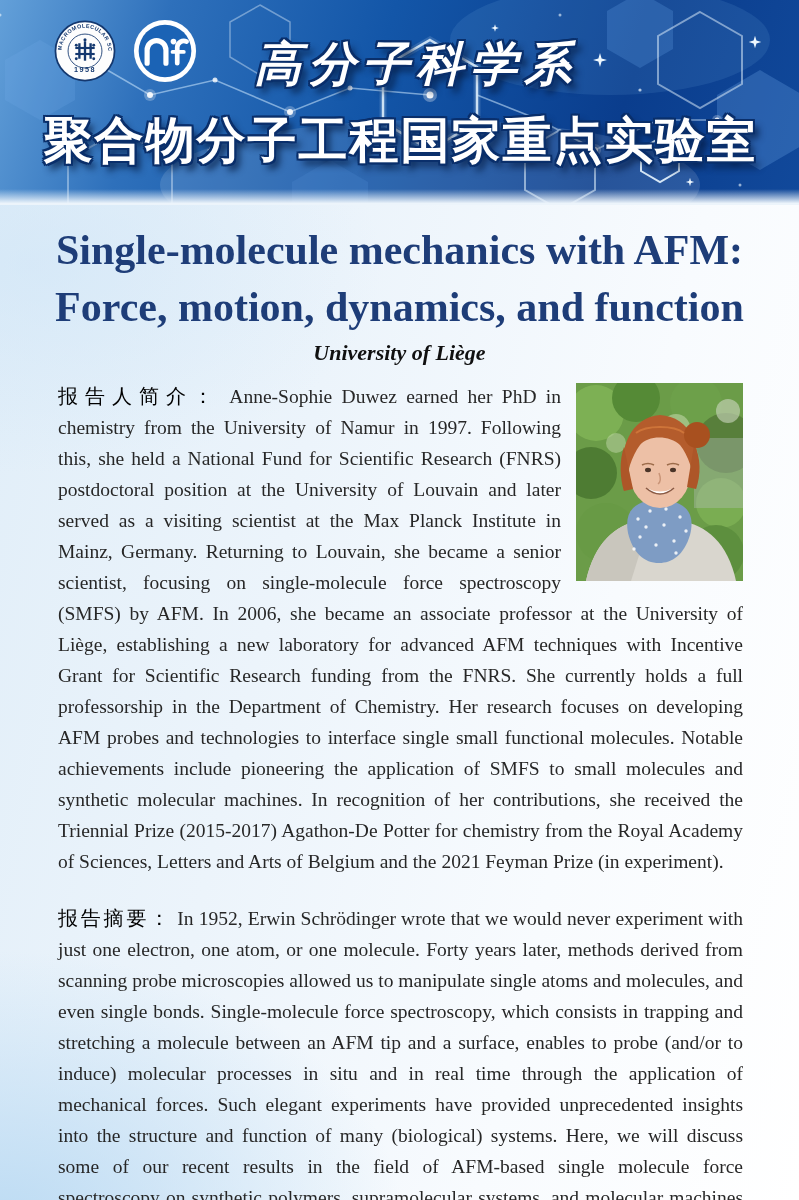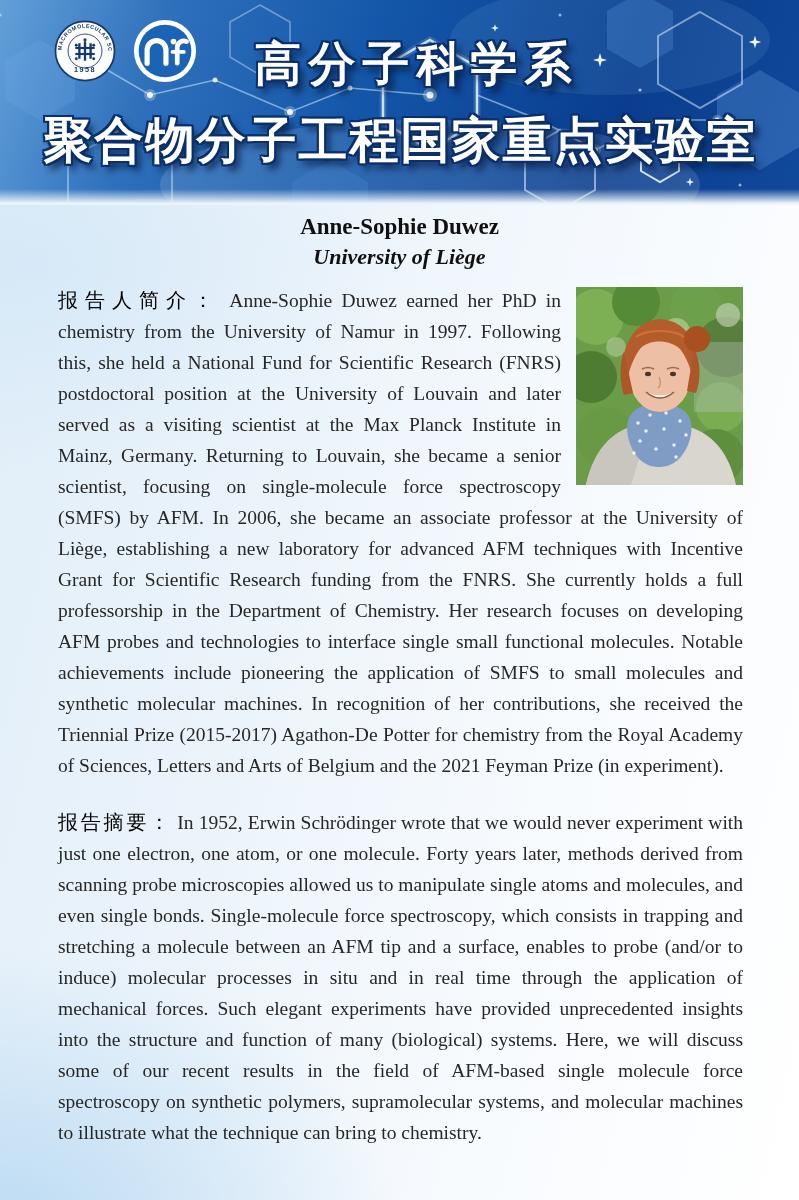--- a/index.html
+++ b/index.html
@@ -25,20 +25,21 @@
     position:absolute;left:0;right:0;bottom:0;height:16px;
     background:linear-gradient(to bottom,rgba(236,244,251,0),#ecf4fb 90%);
   }
   .logos{position:absolute;top:19px;left:54px;display:flex;align-items:center;gap:17px;z-index:3;}
   .header-text{position:relative;z-index:2;color:#fff;font-family:"Liberation Sans",sans-serif;font-weight:bold;text-align:center;}
   .dept-line{
     margin-top:40px;padding-left:34px;font-size:47px;letter-spacing:7px;line-height:1;
     text-shadow:2px 0 0 #0a2f6b,-2px 0 0 #0a2f6b,0 2px 0 #0a2f6b,0 -2px 0 #0a2f6b,
       2px 2px 0 #0a2f6b,-2px 2px 0 #0a2f6b,2px -2px 0 #0a2f6b,-2px -2px 0 #0a2f6b,
       5px 6px 7px rgba(4,22,58,.85);
+    font-style:italic;
   }
   .lab-line{
     margin-top:29px;padding-left:2px;font-size:49px;letter-spacing:2px;line-height:1;
     text-shadow:2px 0 0 #0a2f6b,-2px 0 0 #0a2f6b,0 2px 0 #0a2f6b,0 -2px 0 #0a2f6b,
       2px 2px 0 #0a2f6b,-2px 2px 0 #0a2f6b,2px -2px 0 #0a2f6b,-2px -2px 0 #0a2f6b,
       5px 6px 7px rgba(4,22,58,.85);
   }
 
   
   .talk-title{
@@ -150,21 +151,24 @@
       </svg>
     </div>
 
     <div class="header-text">
       <div class="dept-line">高分子科学系</div>
       <div class="lab-line">聚合物分子工程国家重点实验室</div>
     </div>
     <div class="header-fade"></div>
   </div>
 
-  <div class="speaker-name">Anne-Sophie Duwez</div>
+  <div class="talk-title">
+    <div>Single-molecule mechanics with AFM:</div>
+    <div>Force, motion, dynamics, and function</div>
+  </div>
   <div class="speaker-affiliation">University of Liège</div>
 
   <div class="bio">
     <svg class="speaker-photo" viewBox="0 0 167 198" aria-hidden="true">
       <rect width="167" height="198" fill="#6b9c48"></rect>
       <g>
         <circle cx="20" cy="30" r="28" fill="#7fb255" opacity="0.9"></circle>
         <circle cx="60" cy="15" r="24" fill="#558a36"></circle>
         <circle cx="120" cy="20" r="26" fill="#6da04a"></circle>
         <circle cx="150" cy="60" r="30" fill="#587f3b"></circle>

